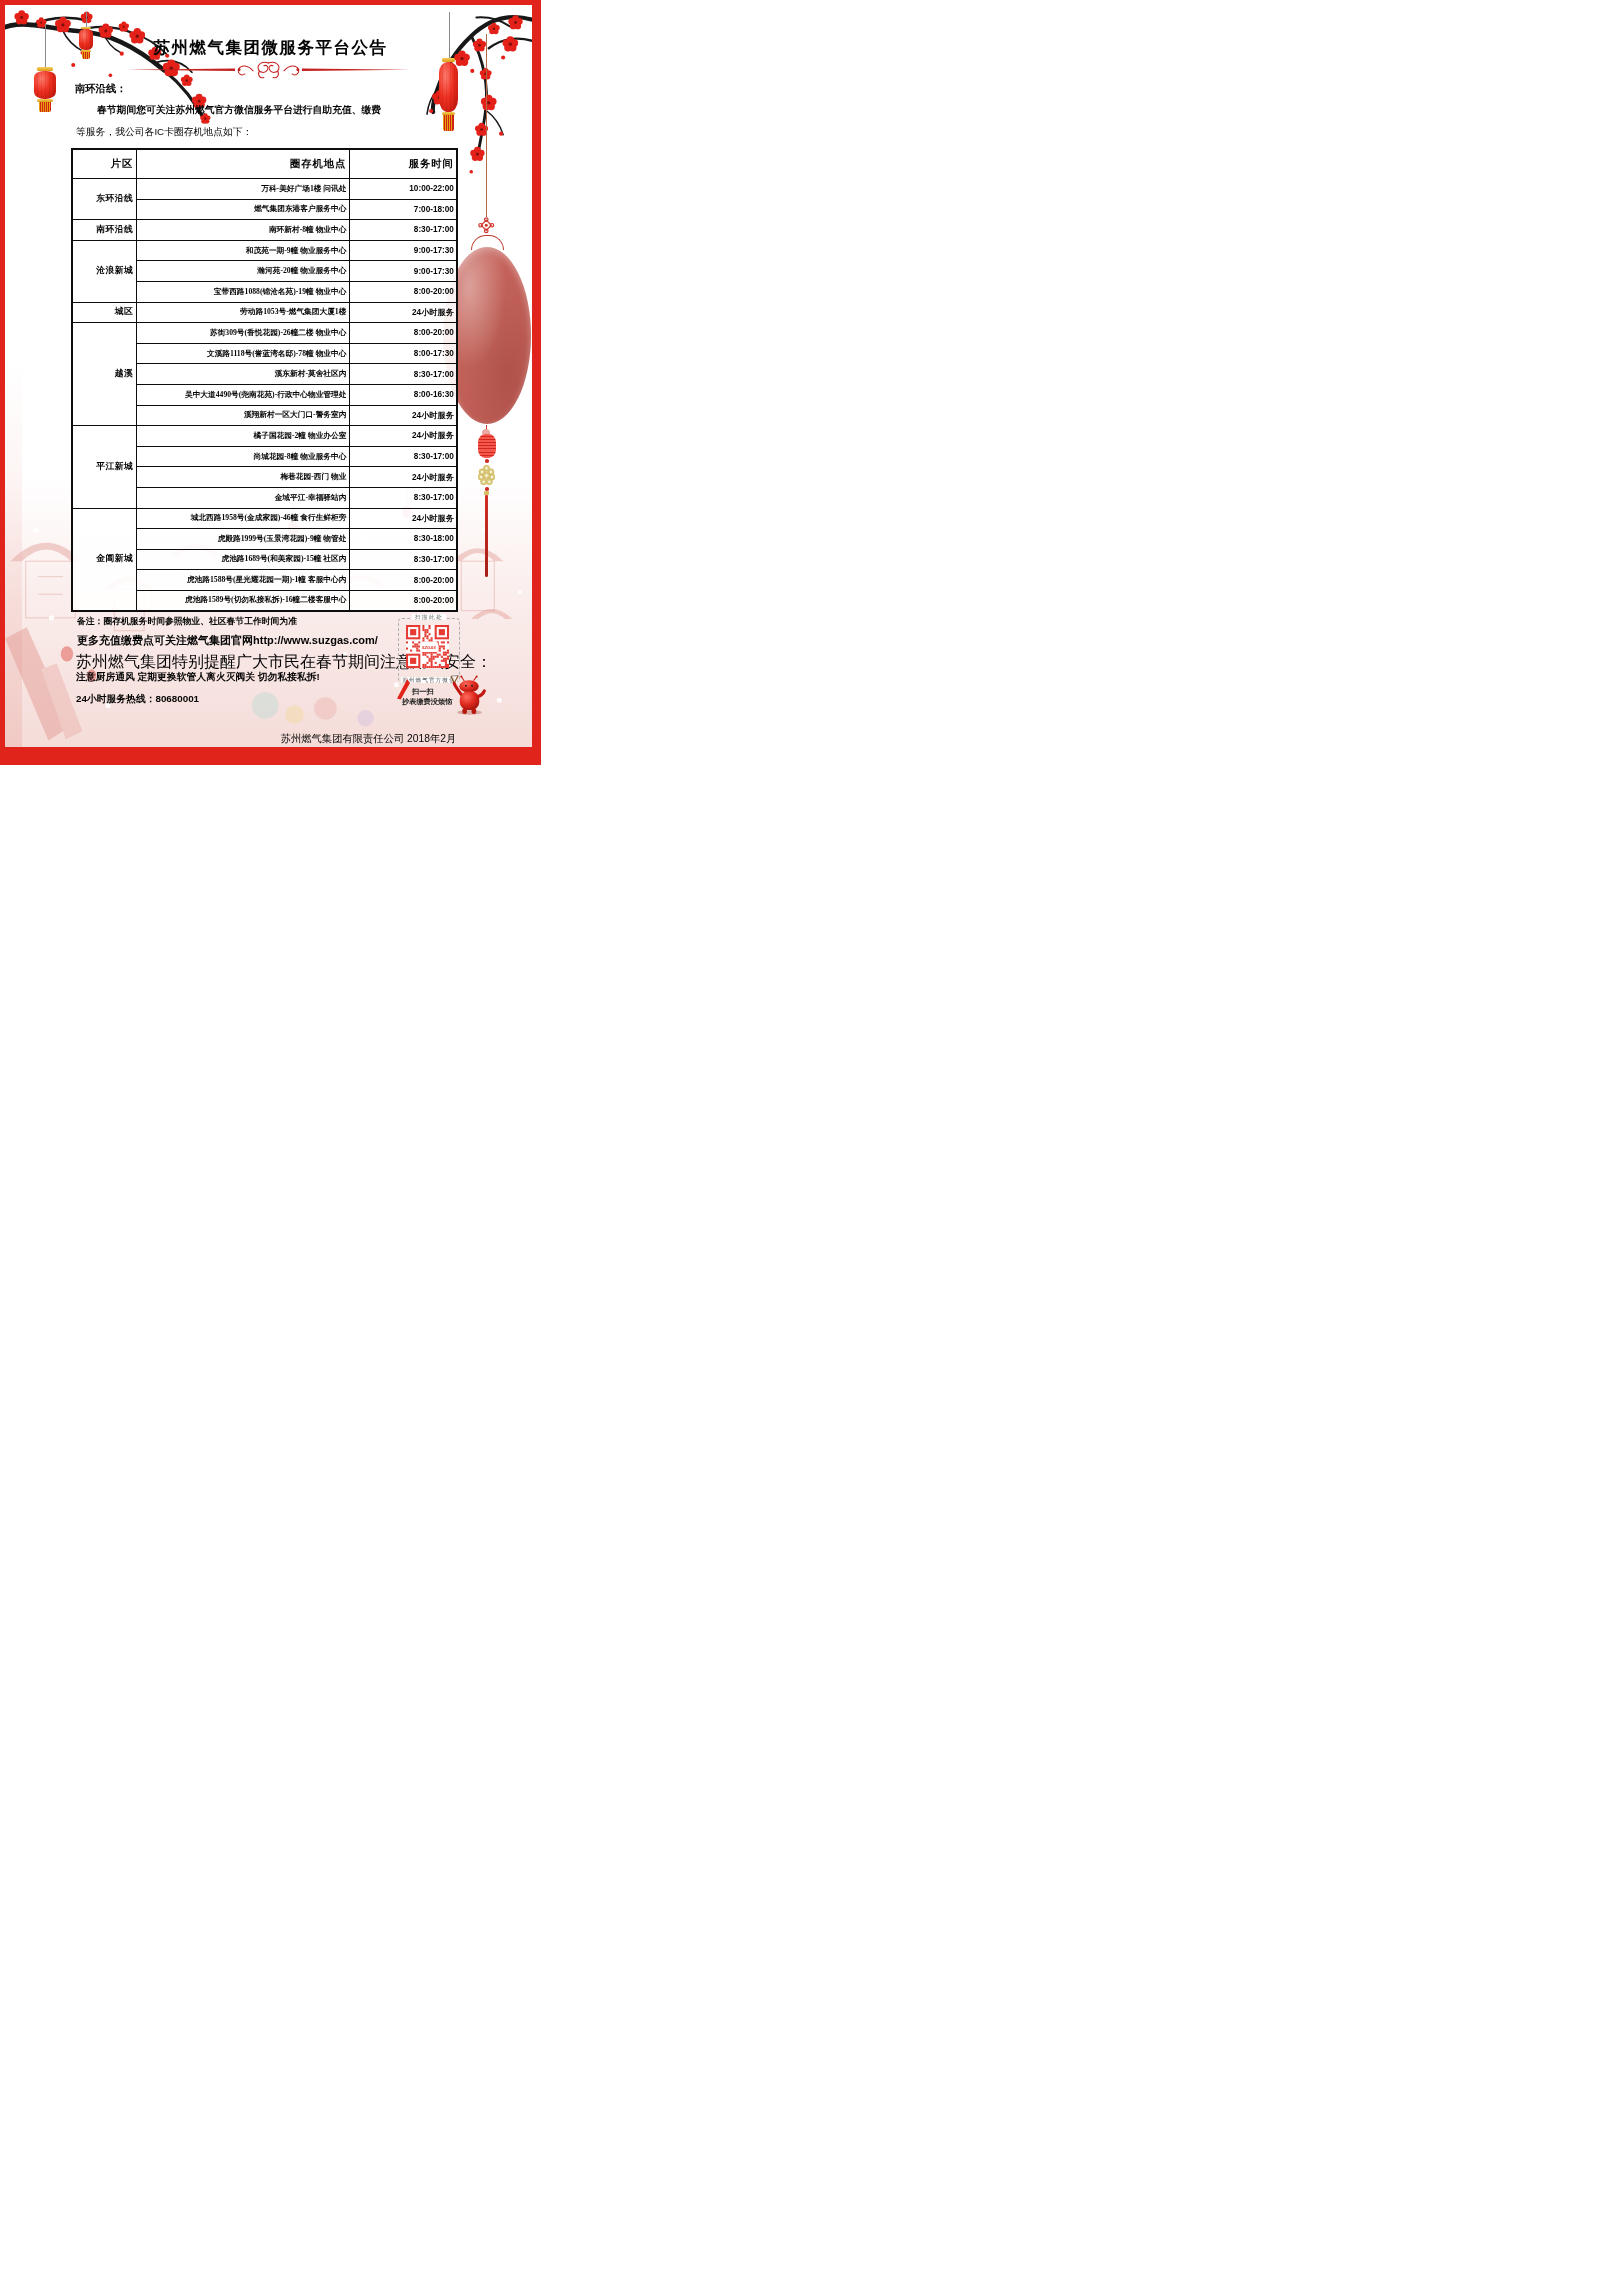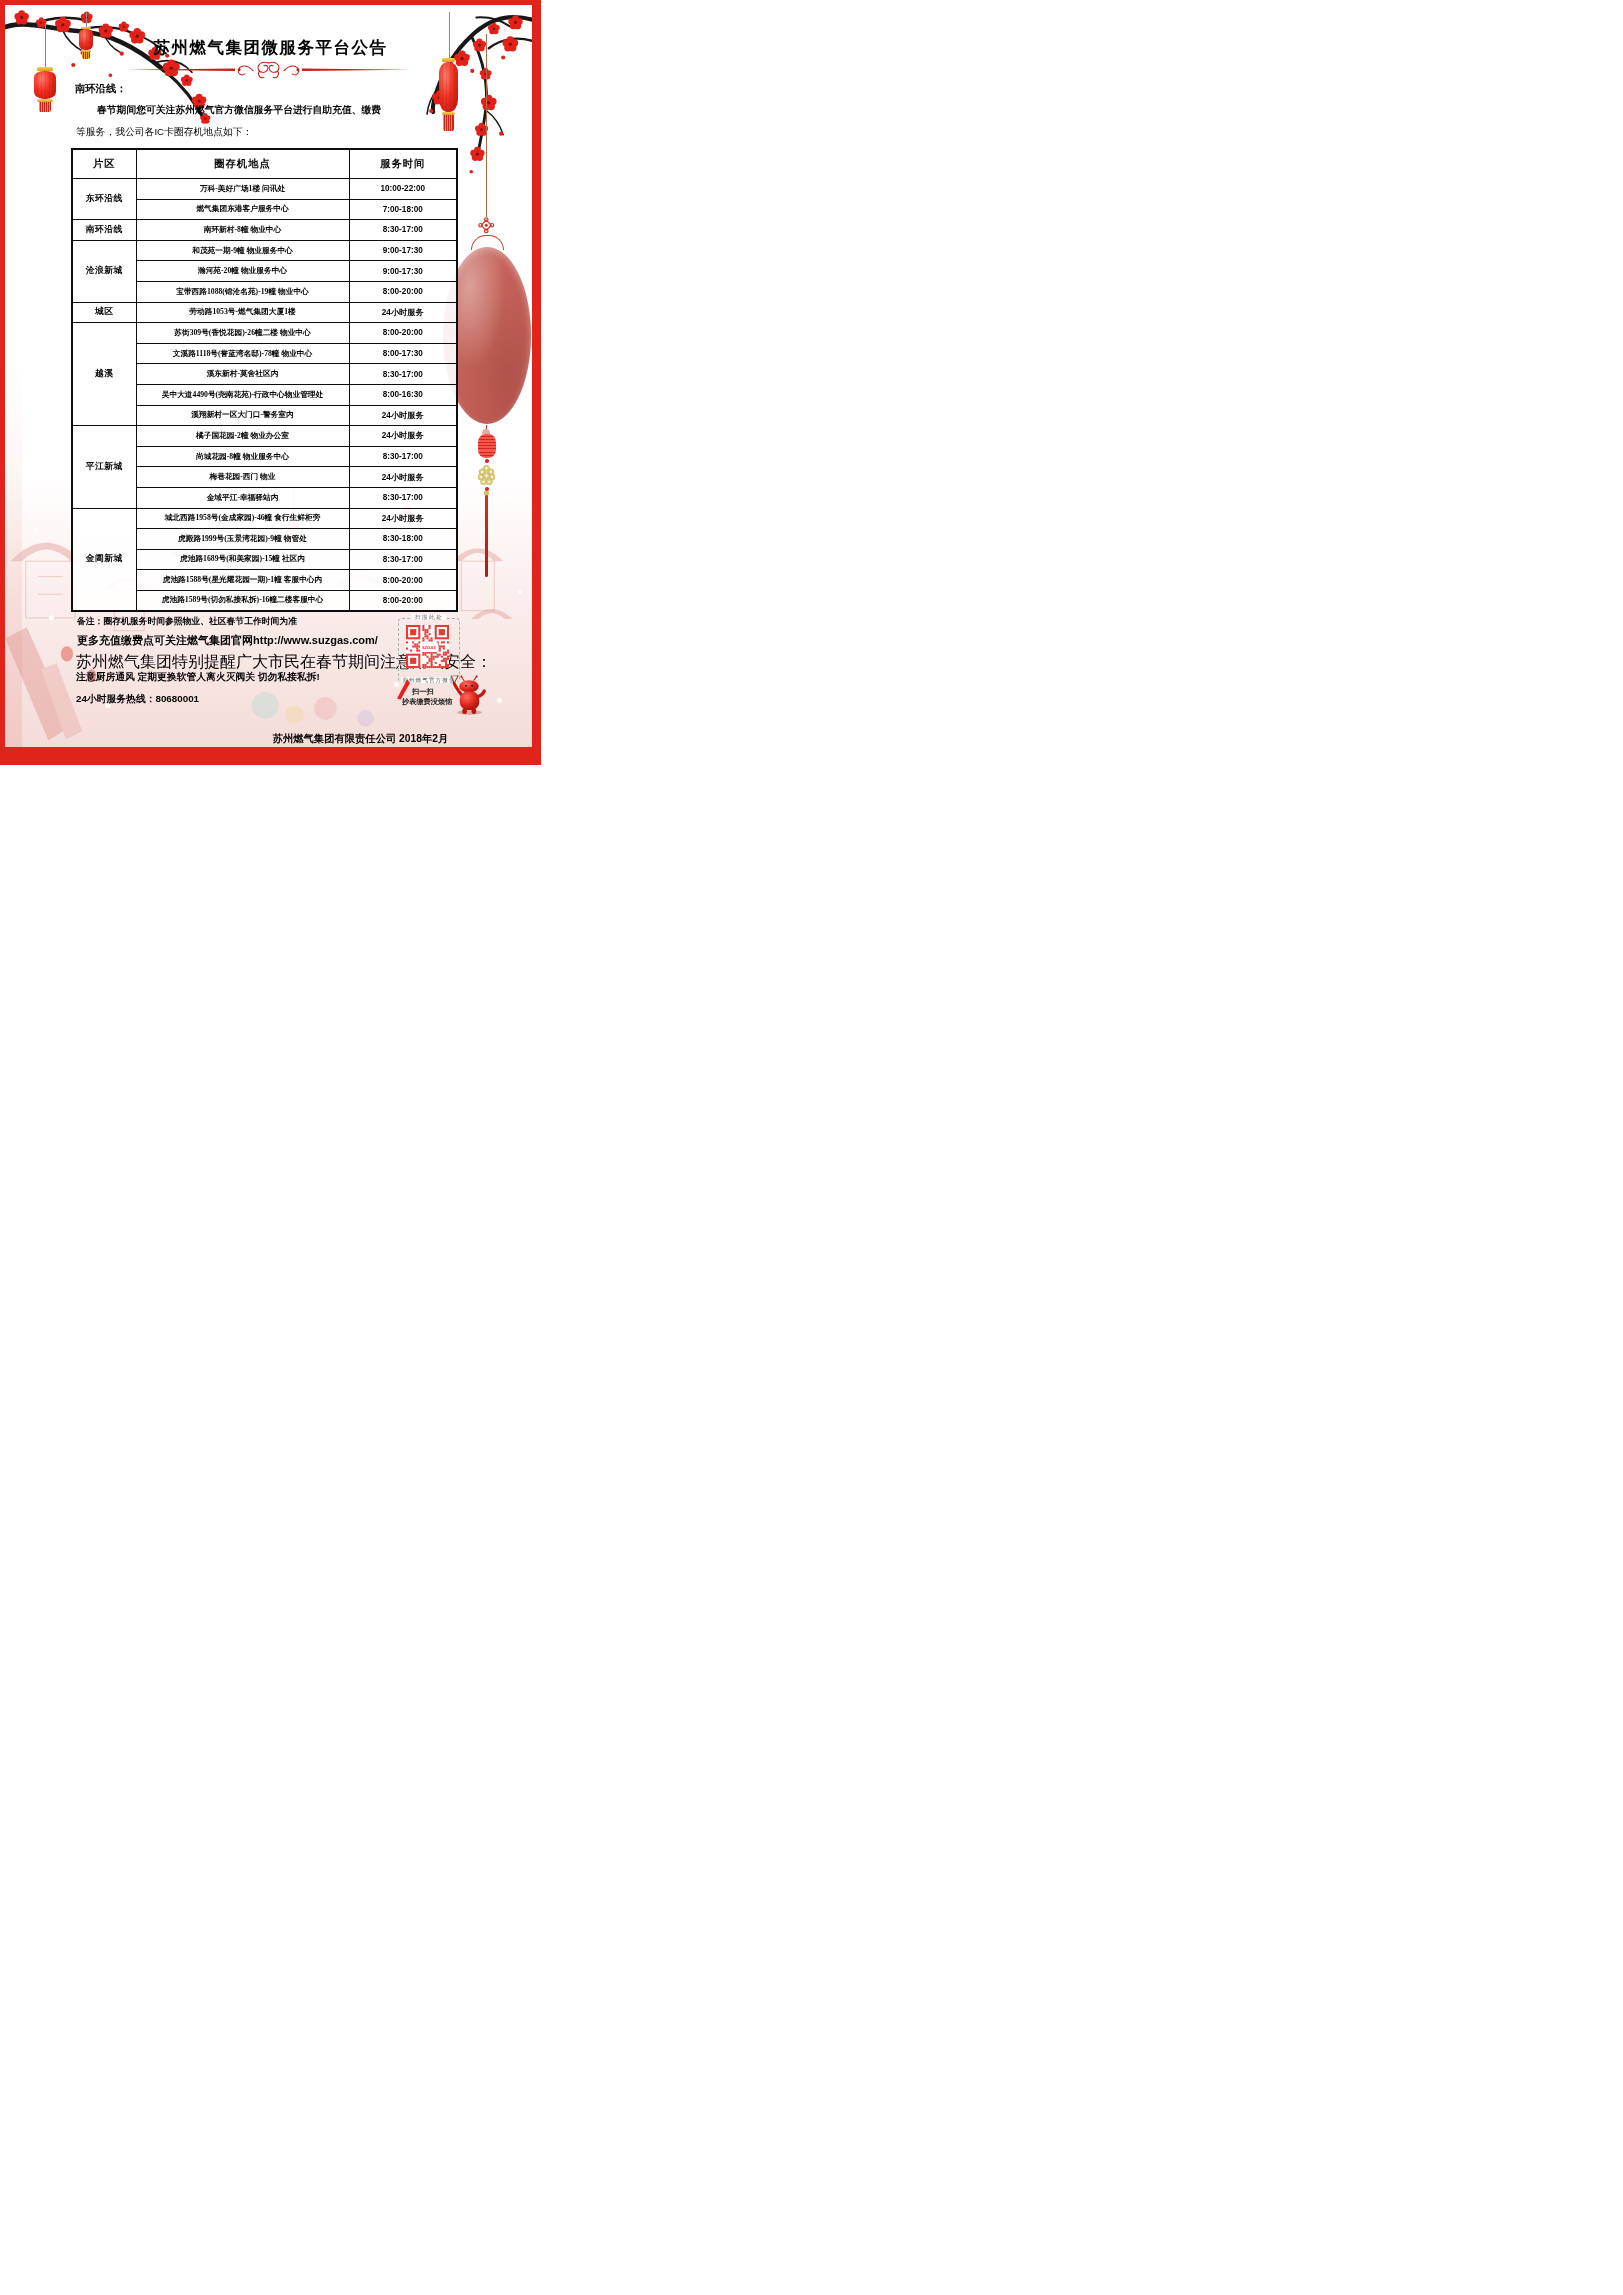--- a/index.html
+++ b/index.html
@@ -27,33 +27,33 @@
   .page-title{left:31px;top:37px;width:479px;text-align:center;font-size:16.5px;font-weight:900;
     letter-spacing:1.5px;z-index:2;}
   .flourish{left:124px;top:60px;z-index:2;}
   .greeting{left:75px;top:82px;font-size:10.3px;font-weight:700;z-index:2;}
   .intro1{left:97px;top:104px;font-size:9.8px;font-weight:700;z-index:2;}
   .intro2{left:76px;top:126px;font-size:9.8px;font-weight:400;z-index:2;text-align:center;}
   
   .tbl-wrap{left:71px;top:148px;z-index:2;}
   table.loc{border-collapse:collapse;table-layout:fixed;width:385px;border:2.1px solid var(--line);}
   table.loc th,table.loc td{border:1.5px solid var(--line);background:rgba(255,255,255,.9);
-    text-align:center;vertical-align:middle;padding:0 2.1px;overflow:hidden;}
+    text-align:right;vertical-align:middle;padding:0 2.1px;overflow:hidden;}
   table.loc th{height:28px;font-size:10.3px;font-weight:800;letter-spacing:1px;}
   table.loc tr{height:20.6px;}
   td.district{font-size:8.8px;font-weight:800;letter-spacing:0.5px;}
   td.location{font-size:7.7px;font-weight:700;white-space:nowrap;font-family:Liberation Serif, serif;}
   td.time{font-size:8.2px;font-weight:800;white-space:nowrap;}
   
   .note1{left:77px;top:616px;font-size:8.8px;font-weight:700;z-index:2;}
   .note2{left:77px;top:633px;font-size:11px;font-weight:700;z-index:2;}
   .safety1{left:76px;top:652px;font-size:16px;font-weight:400;z-index:2;}
   .safety2{left:76px;top:671px;font-size:9.8px;font-weight:800;z-index:2;}
   .hotline{left:76px;top:693px;font-size:9.8px;font-weight:800;z-index:2;}
-  .signature{left:255px;top:732px;width:211px;text-align:center;font-size:10.3px;font-weight:700;z-index:7;}
+  .signature{left:263px;top:732px;width:211px;text-align:center;font-size:10.3px;font-weight:400;z-index:7;}
   
   .qr-box{left:398px;top:618px;width:60px;height:62px;border:1px dashed #b0b0b0;border-radius:4.1px;z-index:3;}
   .qr-scan-label{left:-1px;top:-4.6px;width:62px;text-align:center;z-index:4;font-size:5.7px;color:#666;letter-spacing:1.5px;}
   .qr-scan-label span{background:#fff;padding:0 2.6px;}
   .qr-caption{left:-4.1px;bottom:-4.1px;width:68px;text-align:center;z-index:4;font-size:5.7px;color:#555;letter-spacing:1px;}
   .qr-caption span{background:#fff;padding:0 1.5px;white-space:nowrap;}
   .qr-svg{left:7.2px;top:6.2px;}
   .qr-logo{left:20.6px;top:23px;width:18.5px;height:10.3px;background:#fff;border-radius:2.1px;z-index:4;
     display:flex;align-items:center;justify-content:center;font-size:4.1px;font-weight:800;font-style:italic;
     color:var(--qr-red);box-shadow:0 0 0 0.5px rgba(230,58,51,.25);}

